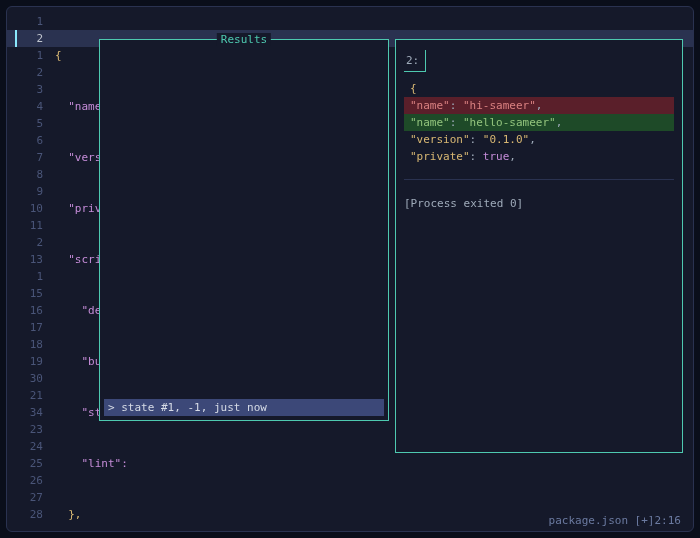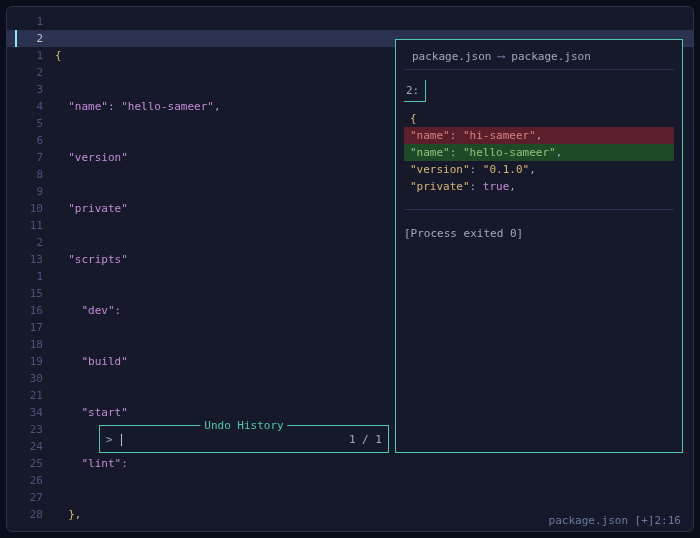--- a/index.html
+++ b/index.html
@@ -203,38 +203,29 @@
       
       
       
       
       
       
       
     </div>
   </div>
 
-
-  <div class="panel undo-panel">
-    <span class="panel-title">Undo History</span>
-    <div class="undo-body">
-      <span>
-        <span class="prompt">&gt;</span>
-        <span class="cursor"></span>
-      </span>
-      <span class="dim">1 / 1</span>
-    </div>
-  </div>
+  <div class="panel results-panel">
+    <span class="panel-title">Results</span>
+    <div class="results-body">
+      <div class="results-item">&gt; state #1, -1, just now</div>
+    </div>
+  </div>
+
 
   <div class="panel diff-panel">
-    <div class="diff-header">
-      <span>package.json</span>
-      <span class="arrow">⟶</span>
-      <span>package.json</span>
-    </div>
     <div class="diff-box">2:</div>
     <div class="diff-lines">
       <div class="row"><span class="str-y">{</span></div>
       <div class="row del">  <span class="str-r">"name"</span><span class="dim">: </span><span class="str-r">"hi-sameer"</span><span class="dim">,</span></div>
       <div class="row add">  <span class="str-g">"name"</span><span class="dim">: </span><span class="str-g">"hello-sameer"</span><span class="dim">,</span></div>
       <div class="row">  <span class="str-y">"version"</span><span class="dim">: </span><span class="str-y">"0.1.0"</span><span class="dim">,</span></div>
       <div class="row">  <span class="str-y">"private"</span><span class="dim">: </span><span class="bool">true</span><span class="dim">,</span></div>
     </div>
     <div class="proc">[Process exited 0]</div>
   </div>

